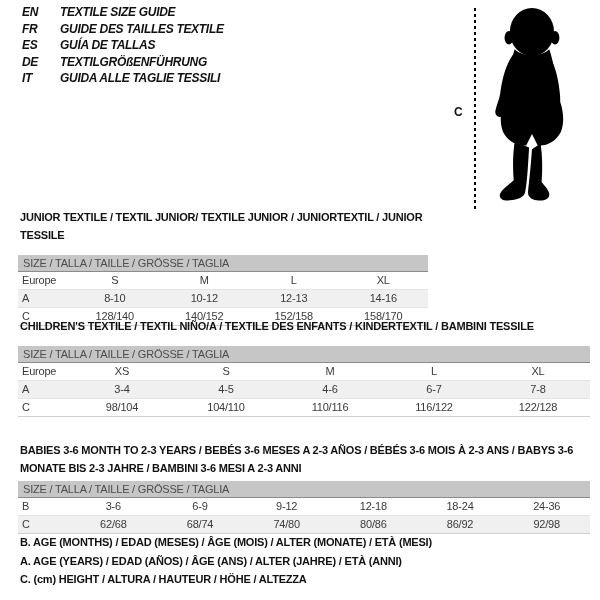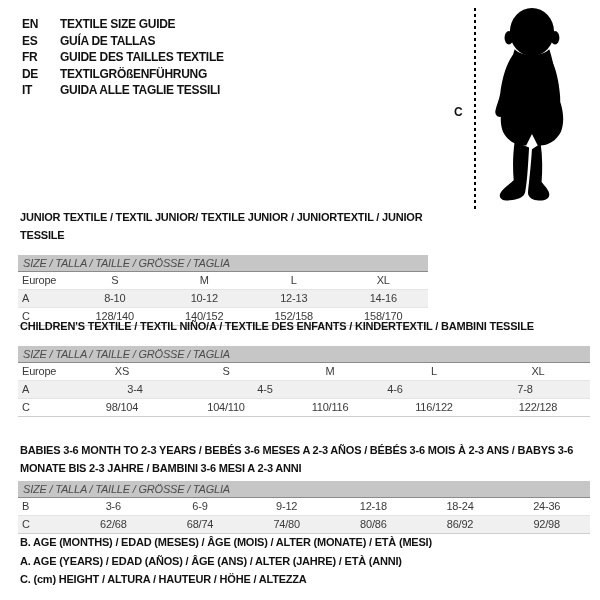--- a/index.html
+++ b/index.html
@@ -5,21 +5,21 @@
   html, body {
     margin: 0; padding: 0;
     width: 600px; height: 600px;
     background: var(--page-bg, #ffffff);
     font-family: "Liberation Sans", sans-serif;
     overflow: hidden;
   }
   .page { position: relative; width: 600px; height: 600px; }
 
   
-  .lang-block { position: absolute; left: 22px; top: 16px; }
+  .lang-block { position: absolute; left: 22px; top: 4px; font-style: italic; }
   .lang-row { display: flex; line-height: 16.5px; }
   .lang-code {
     width: 38px; font-weight: bold; font-size: 12px;
     color: var(--title-text, #111111); letter-spacing: -0.3px;
   }
   .lang-label {
     font-weight: bold; font-size: 12px;
     color: var(--title-text, #111111); letter-spacing: -0.3px;
     white-space: nowrap;
   }
@@ -49,21 +49,20 @@
     padding-left: 2px;
   }
   .size-bar {
     margin-top: 11px; height: 17px; line-height: 17px;
     background: var(--size-bar-bg, #c6c6c6);
     color: var(--size-bar-text, #4c4c4c);
     font-size: 11px; padding-left: 5px;
     border-bottom: 1px solid #8b8b8b;
     box-sizing: border-box;
     letter-spacing: -0.2px;
-    font-style: italic;
   }
   .section-babies .size-bar { margin-top: 4px; }
 
   .tbl { width: 100%; }
   .row {
     display: flex; height: 17px; font-size: 11px;
     color: var(--table-text, #3a3a3a);
     border-bottom: 1px solid #e4e4e4;
     letter-spacing: -0.2px;
   }
@@ -84,26 +83,26 @@
 <body>
 
 <div class="page">
 
   <div class="lang-block">
       <div class="lang-row">
         <span class="lang-code">EN</span>
         <span class="lang-label">TEXTILE SIZE GUIDE</span>
       </div>
       <div class="lang-row">
+        <span class="lang-code">FR</span>
+        <span class="lang-label">GUIDE DES TAILLES TEXTILE</span>
+      </div>
+      <div class="lang-row">
         <span class="lang-code">ES</span>
         <span class="lang-label">GUÍA DE TALLAS</span>
-      </div>
-      <div class="lang-row">
-        <span class="lang-code">FR</span>
-        <span class="lang-label">GUIDE DES TAILLES TEXTILE</span>
       </div>
       <div class="lang-row">
         <span class="lang-code">DE</span>
         <span class="lang-label">TEXTILGRÖßENFÜHRUNG</span>
       </div>
       <div class="lang-row">
         <span class="lang-code">IT</span>
         <span class="lang-label">GUIDA ALLE TAGLIE TESSILI</span>
       </div>
     </div>
@@ -171,20 +170,21 @@
             <div class="cell">S</div>
             <div class="cell">M</div>
             <div class="cell">L</div>
             <div class="cell">XL</div>
           </div>
           <div class="row shaded">
             <div class="row-label">A</div>
             <div class="cell">3-4</div>
             <div class="cell">4-5</div>
             <div class="cell">4-6</div>
+            <div class="cell">6-7</div>
             <div class="cell">7-8</div>
           </div>
           <div class="row">
             <div class="row-label">C</div>
             <div class="cell">98/104</div>
             <div class="cell">104/110</div>
             <div class="cell">110/116</div>
             <div class="cell">116/122</div>
             <div class="cell">122/128</div>
           </div>

